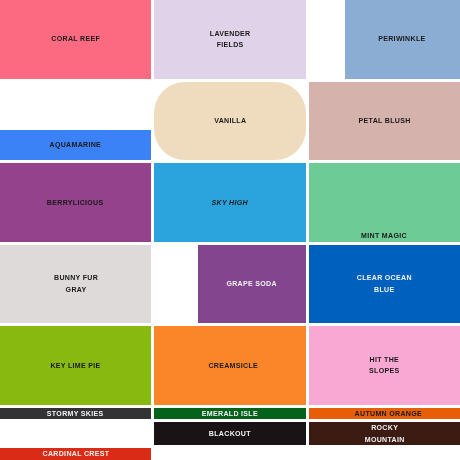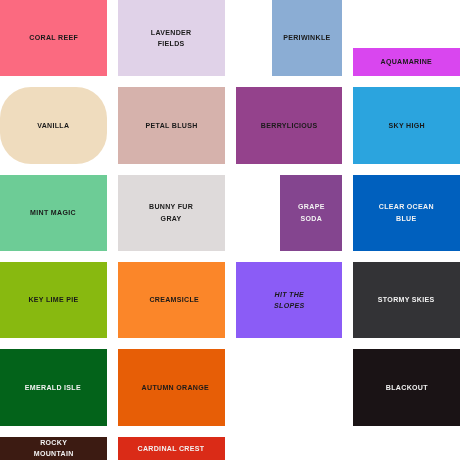--- a/index.html
+++ b/index.html
@@ -49,67 +49,67 @@
     user-select: none;
   }
 
   .swatch.is-empty {
     background: #ffffff;
   }
 </style>
 </head>
 <body>
 
-<div id="swatch-grid" style="grid-template-columns: repeat(4, 1fr); grid-template-rows: repeat(5, 1fr); gap: 11px; background: rgb(255, 255, 255);">
+<div id="swatch-grid" style="grid-template-columns: repeat(3, 1fr); grid-template-rows: repeat(5, 1fr); gap: 3px; background: rgb(255, 255, 255);">
     <div class="swatch" style="background-color: rgb(251, 106, 128);">
       <span class="swatch-label" style="color: rgb(26, 26, 26);">CORAL REEF</span>
     </div>
     <div class="swatch" style="background-color: rgb(224, 210, 232);">
       <span class="swatch-label" style="color: rgb(26, 26, 26);">LAVENDER
 FIELDS</span>
     </div>
     <div class="swatch" style="background-color: rgb(139, 173, 212); margin-left: 36px;">
       <span class="swatch-label" style="color: rgb(26, 26, 26);">PERIWINKLE</span>
     </div>
-    <div class="swatch" style="background-color: #d946ef; margin-top: 48px;">
+    <div class="swatch" style="background-color: #3b82f6; margin-top: 48px;">
       <span class="swatch-label" style="color: rgb(26, 26, 26);">AQUAMARINE</span>
     </div>
     <div class="swatch" style="background-color: rgb(239, 220, 190); border-radius: 31px;">
       <span class="swatch-label" style="color: rgb(26, 26, 26);">VANILLA</span>
     </div>
     <div class="swatch" style="background-color: rgb(214, 178, 172);">
       <span class="swatch-label" style="color: rgb(26, 26, 26);">PETAL BLUSH</span>
     </div>
     <div class="swatch" style="background-color: rgb(148, 66, 140);">
       <span class="swatch-label" style="color: rgb(26, 26, 26);">BERRYLICIOUS</span>
     </div>
-    <div class="swatch" style="background-color: rgb(43, 164, 222);">
+    <div class="swatch" style="background-color: rgb(43, 164, 222); font-style: italic;">
       <span class="swatch-label" style="color: rgb(26, 26, 26);">SKY HIGH</span>
     </div>
-    <div class="swatch" style="background-color: rgb(109, 204, 150);">
+    <div class="swatch" style="background-color: rgb(109, 204, 150); align-items: flex-end;">
       <span class="swatch-label" style="color: rgb(26, 26, 26);">MINT MAGIC</span>
     </div>
     <div class="swatch" style="background-color: rgb(222, 218, 218);">
       <span class="swatch-label" style="color: rgb(26, 26, 26);">BUNNY FUR
 GRAY</span>
     </div>
     <div class="swatch" style="background-color: rgb(132, 69, 143); margin-left: 44px;">
       <span class="swatch-label" style="color: rgb(242, 242, 242);">GRAPE SODA</span>
     </div>
     <div class="swatch" style="background-color: rgb(0, 96, 190);">
       <span class="swatch-label" style="color: rgb(242, 242, 242);">CLEAR OCEAN
 BLUE</span>
     </div>
     <div class="swatch" style="background-color: rgb(136, 185, 16);">
       <span class="swatch-label" style="color: rgb(26, 26, 26);">KEY LIME PIE</span>
     </div>
     <div class="swatch" style="background-color: rgb(251, 134, 41); padding-left: 7px;">
       <span class="swatch-label" style="color: rgb(26, 26, 26);">CREAMSICLE</span>
     </div>
-    <div class="swatch" style="background-color: #8b5cf6; font-style: italic;">
+    <div class="swatch" style="background-color: #f9a8d4;">
       <span class="swatch-label" style="color: rgb(26, 26, 26);">HIT THE
 SLOPES</span>
     </div>
     <div class="swatch" style="background-color: rgb(51, 51, 54);">
       <span class="swatch-label" style="color: rgb(242, 242, 242);">STORMY SKIES</span>
     </div>
     <div class="swatch" style="background-color: rgb(3, 99, 26);">
       <span class="swatch-label" style="color: rgb(242, 242, 242);">EMERALD ISLE</span>
     </div>
     <div class="swatch" style="background-color: rgb(231, 94, 6); padding-left: 8px;">

